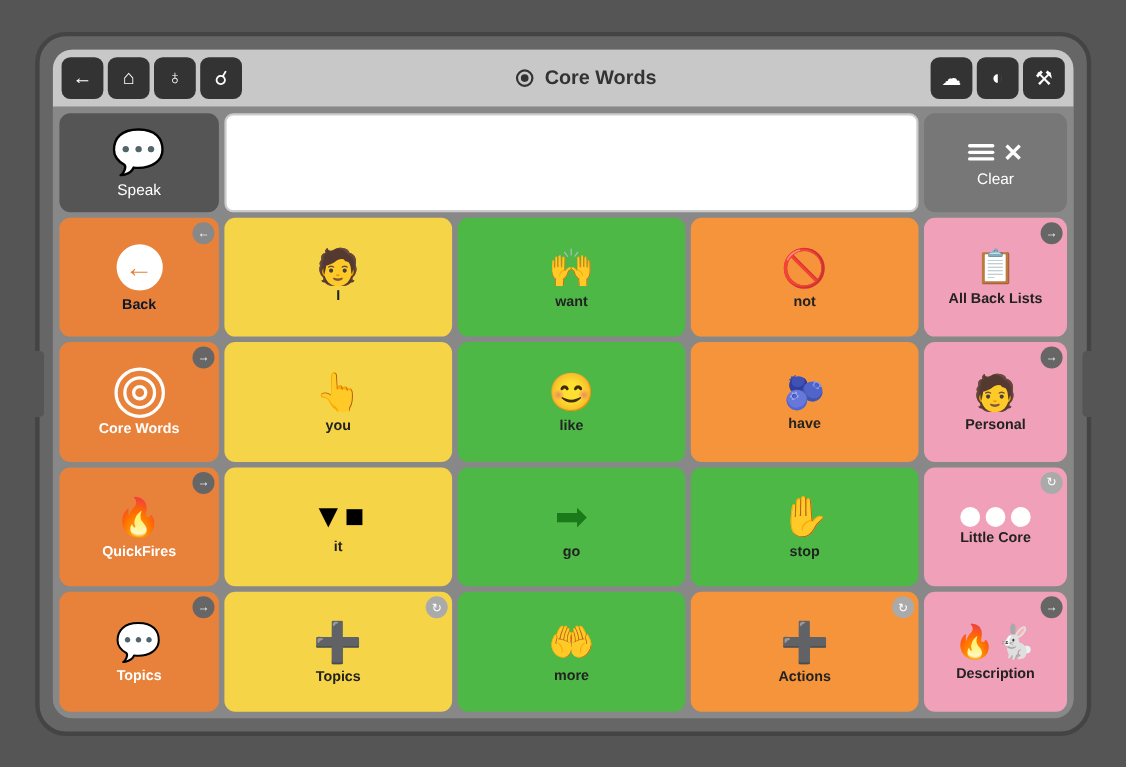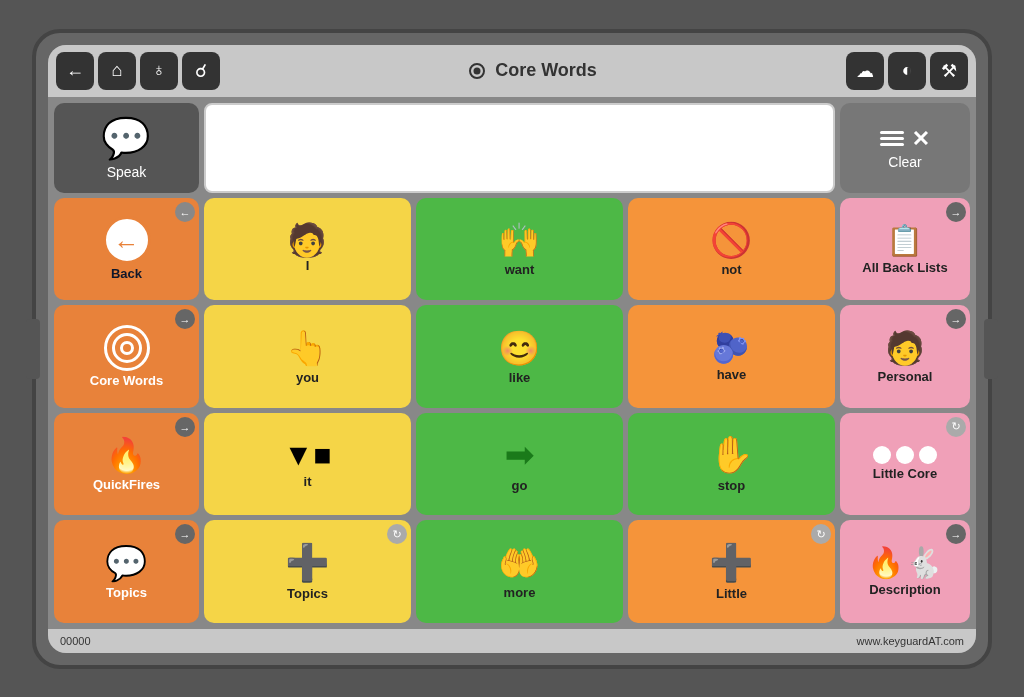--- a/index.html
+++ b/index.html
@@ -406,31 +406,27 @@
             <span style="font-size:36px;">➕</span>
             <span class="cell-label">Topics</span>
           </div>
           <div class="cell word-green" style="flex:1;">
             <span style="font-size:34px;">🤲</span>
             <span class="cell-label">more</span>
           </div>
           <div class="cell word-orange" style="flex:1;">
             <div class="cell-arrow-badge" style="background:#aaa;">↻</div>
             <span style="font-size:36px;">➕</span>
-            <span class="cell-label">Little</span>
+            <span class="cell-label">Actions</span>
           </div>
           <div class="cell word-pink side-cell">
             <div class="cell-arrow-badge">→</div>
             <span style="font-size:30px;">🔥🐇</span>
             <span class="cell-label">Description</span>
           </div>
         </div>
 
       </div>
     </div>
 
-    <div class="bottom-bar">
-      <span>00000</span>
-      <span>www.keyguardAT.com</span>
-    </div>
 
   </div>
 </div>
 
 </body></html>

